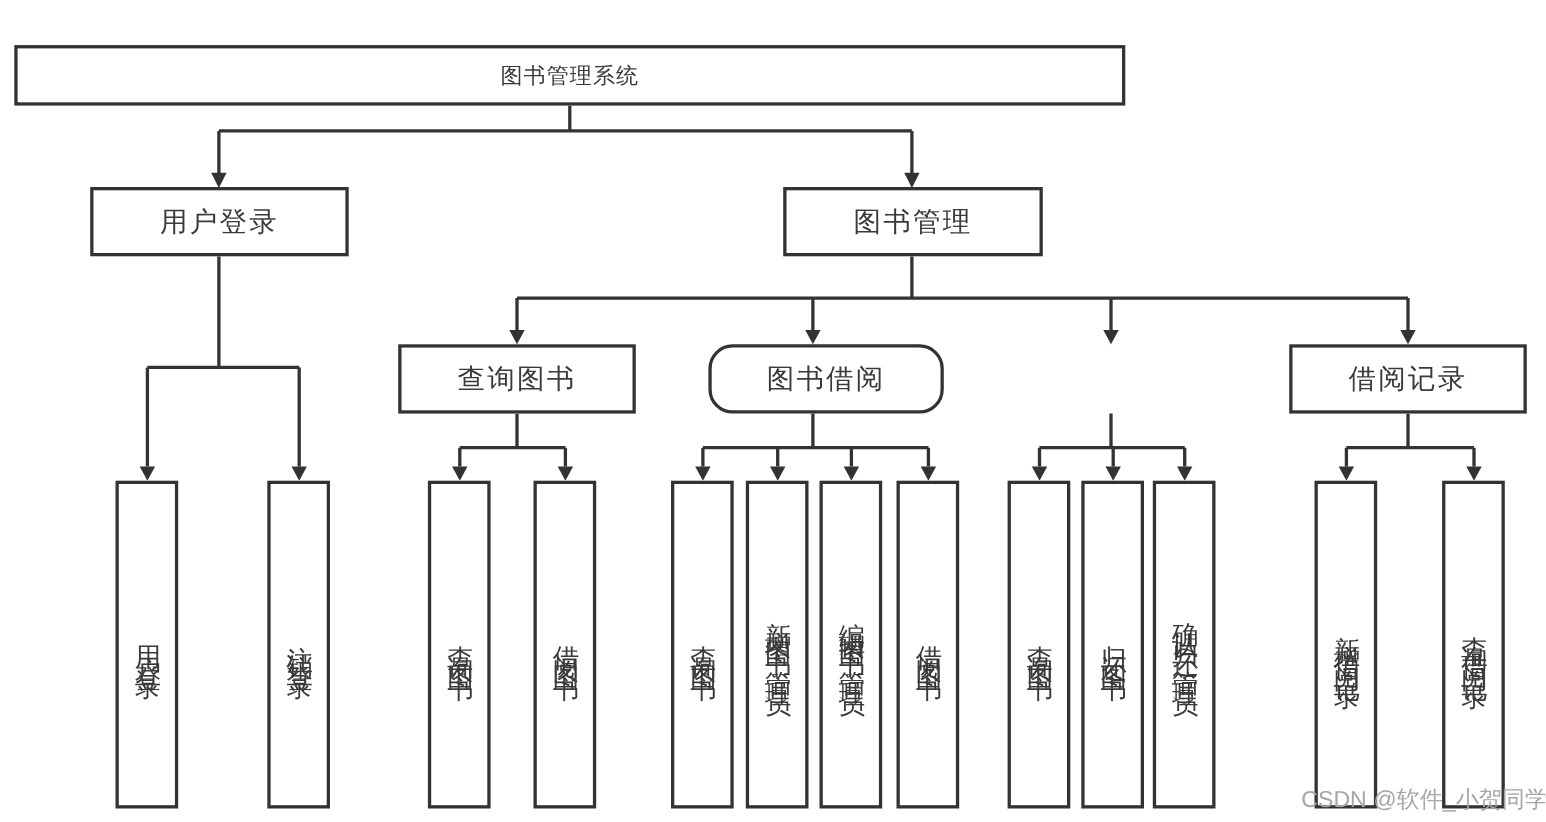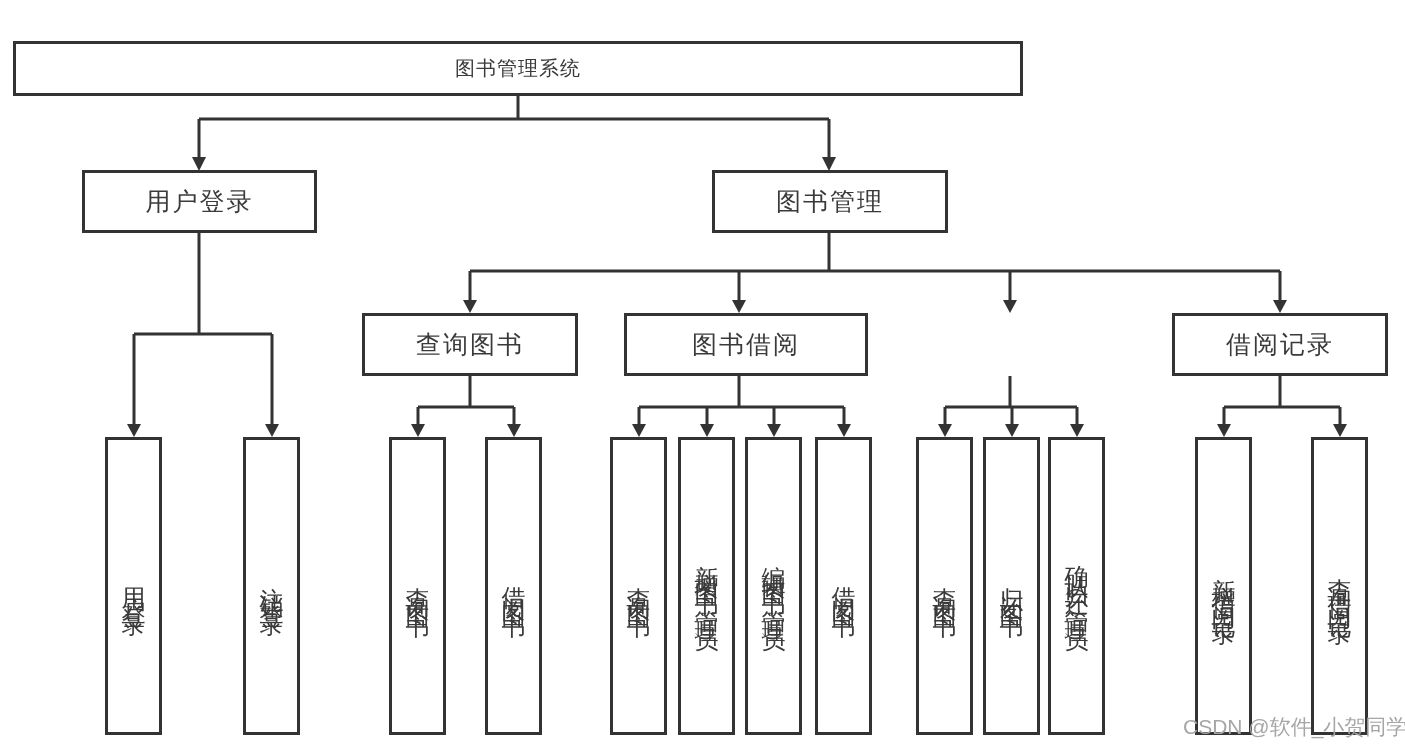--- a/index.html
+++ b/index.html
@@ -125,21 +125,21 @@
   <div class="node branch-box" style="left:82px; top:170px; width:235px;">
     <span class="label">用户登录</span>
   </div>
   <div class="node branch-box" style="left:712px; top:170px; width:236px;">
     <span class="label">图书管理</span>
   </div>
 
   <div class="node branch-box" style="left:362px; top:313px; width:216px;">
     <span class="label">查询图书</span>
   </div>
-  <div class="node branch-box" style="left:624px; top:313px; width:244px;">
+  <div class="node branch-box" style="left:644px; top:313px; width:214px;border-radius:22px;">
     <span class="label">图书借阅</span>
   </div>
   <div class="node branch-box" style="left:1172px; top:313px; width:216px;">
     <span class="label">借阅记录</span>
   </div>
 
   <div class="node leaf" style="left:105px;">
     <span class="vtext">用户登录</span>
   </div>
   <div class="node leaf" style="left:243px;">

